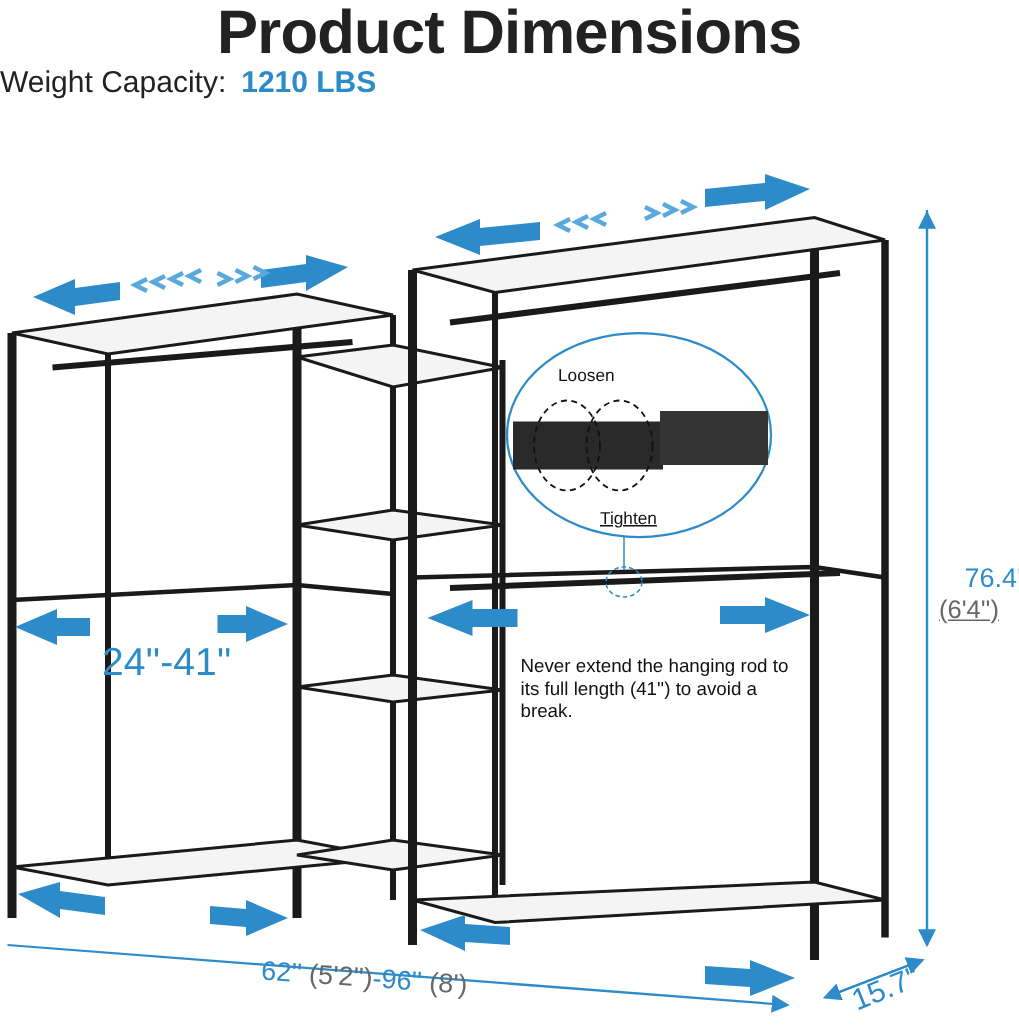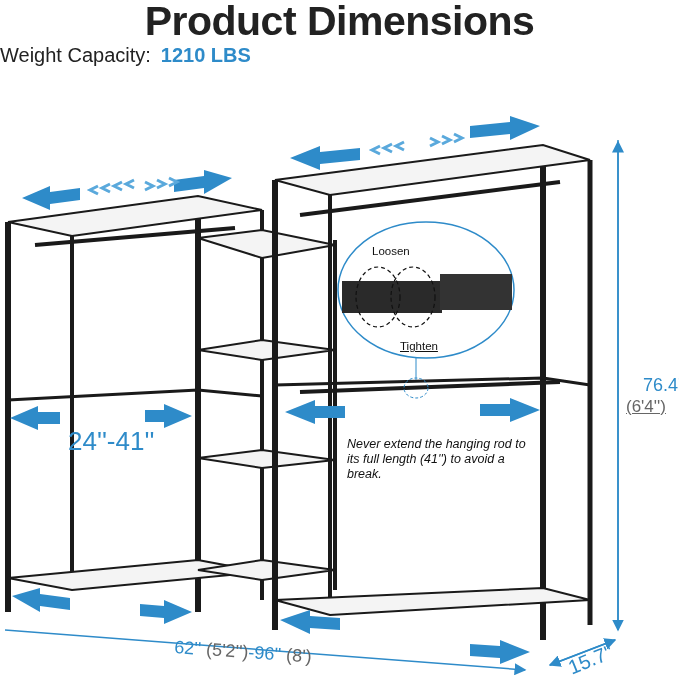--- a/index.html
+++ b/index.html
@@ -3,21 +3,21 @@
 <meta charset="utf-8">
 <style>
   html,body{margin:0;padding:0;background:#fff;}
   body{width:679px;height:684px;position:relative;overflow:hidden;font-family:"Liberation Sans",sans-serif;}
   .title{position:absolute;top:-2px;left:0;width:679px;text-align:center;font-size:41px;font-weight:bold;color:#222;letter-spacing:-0.5px;}
   .subtitle{position:absolute;top:44px;left:0;width:679px;font-size:20px;color:#222;}
   .subtitle .val{color:#2E8BC9;font-weight:bold;margin-left:10px;}
   svg.art{position:absolute;top:0;left:0;}
   .lbl{position:absolute;color:#2E8BC9;font-size:20px;white-space:nowrap;}
   .gray{color:#666;}
-  .note{position:absolute;left:347px;top:437px;font-size:12.5px;line-height:15px;color:#111;width:190px;font-style:italic;}
+  .note{position:absolute;left:347px;top:437px;font-size:12.5px;line-height:15px;color:#111;width:190px;}
   .small{position:absolute;font-size:11.5px;color:#111;}
 </style>
 </head>
 <body>
 
 <div class="title">Product Dimensions</div>
 <div class="subtitle">
   <span>Weight Capacity:</span><span class="val">1210 LBS</span>
 </div>
 

